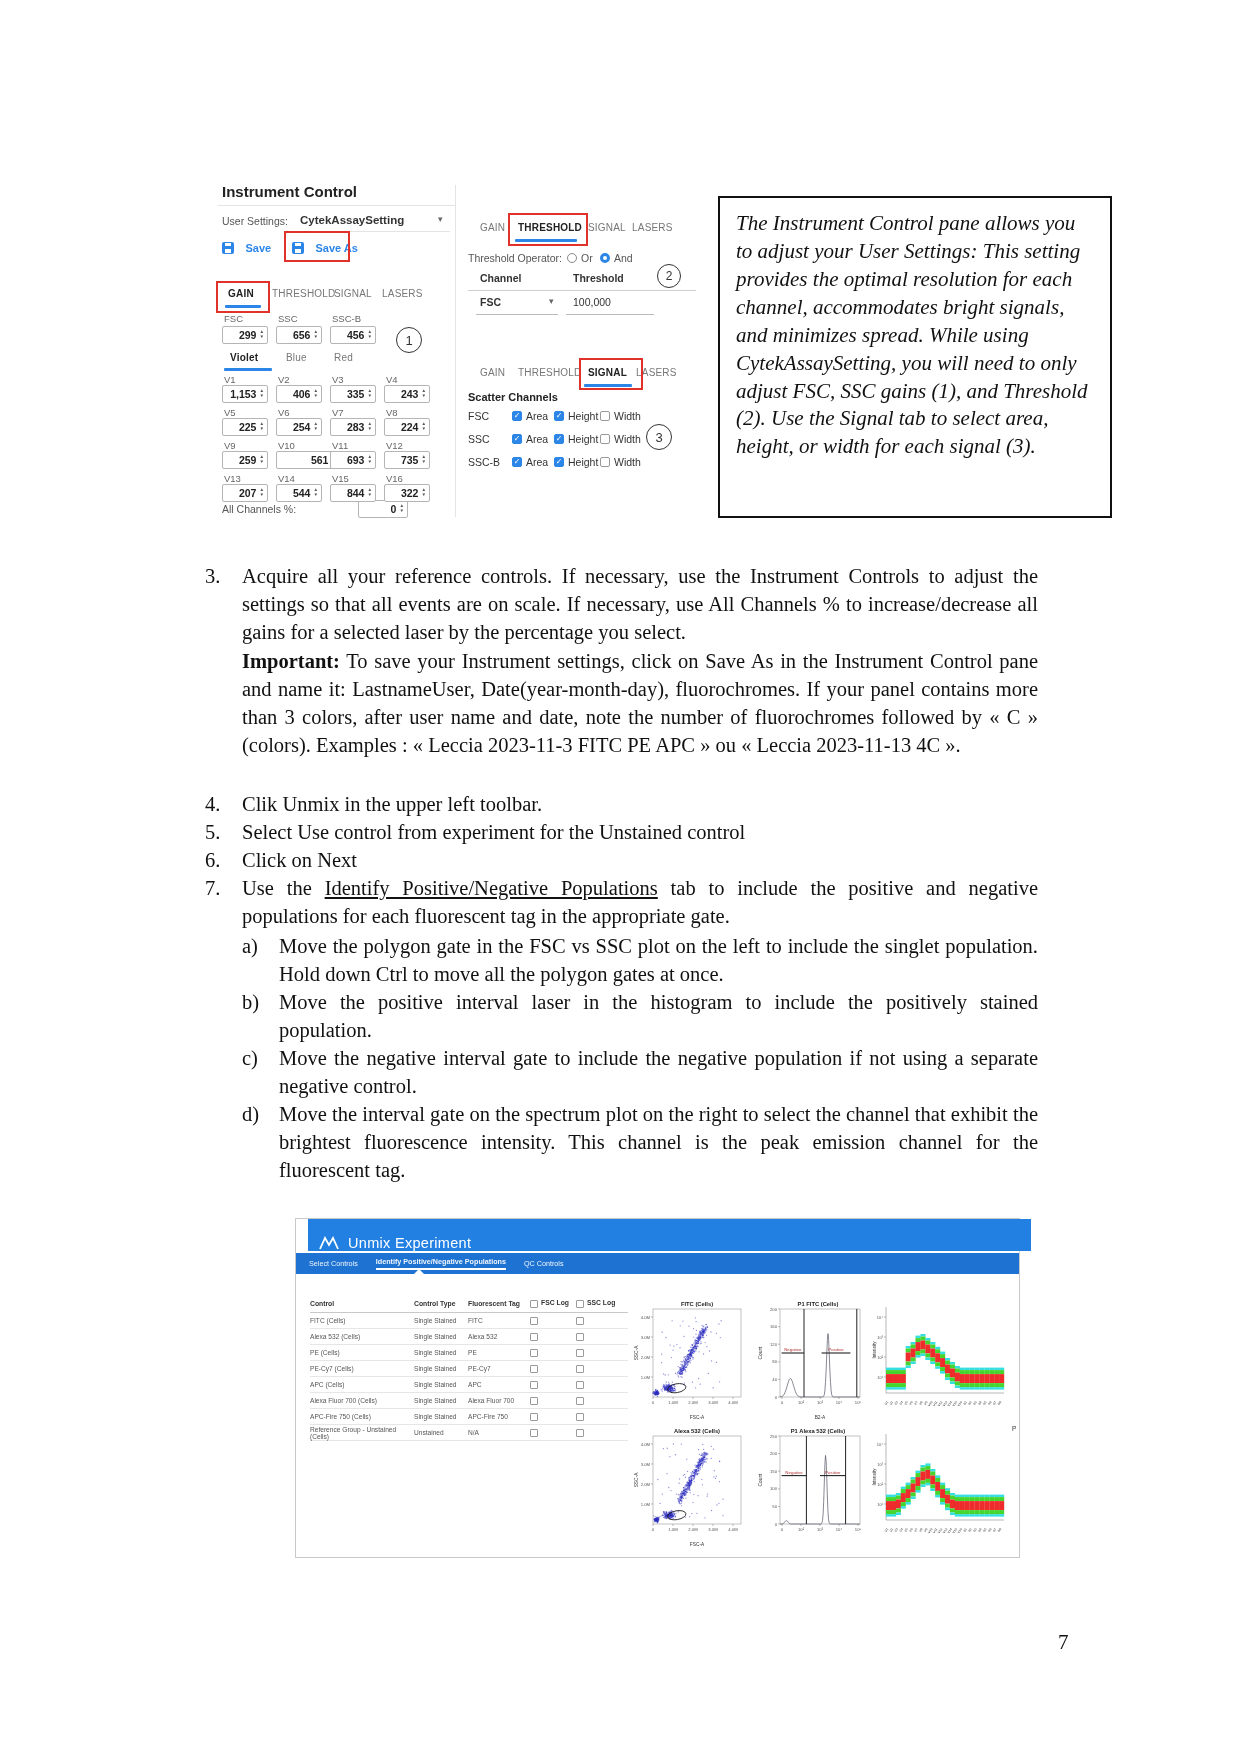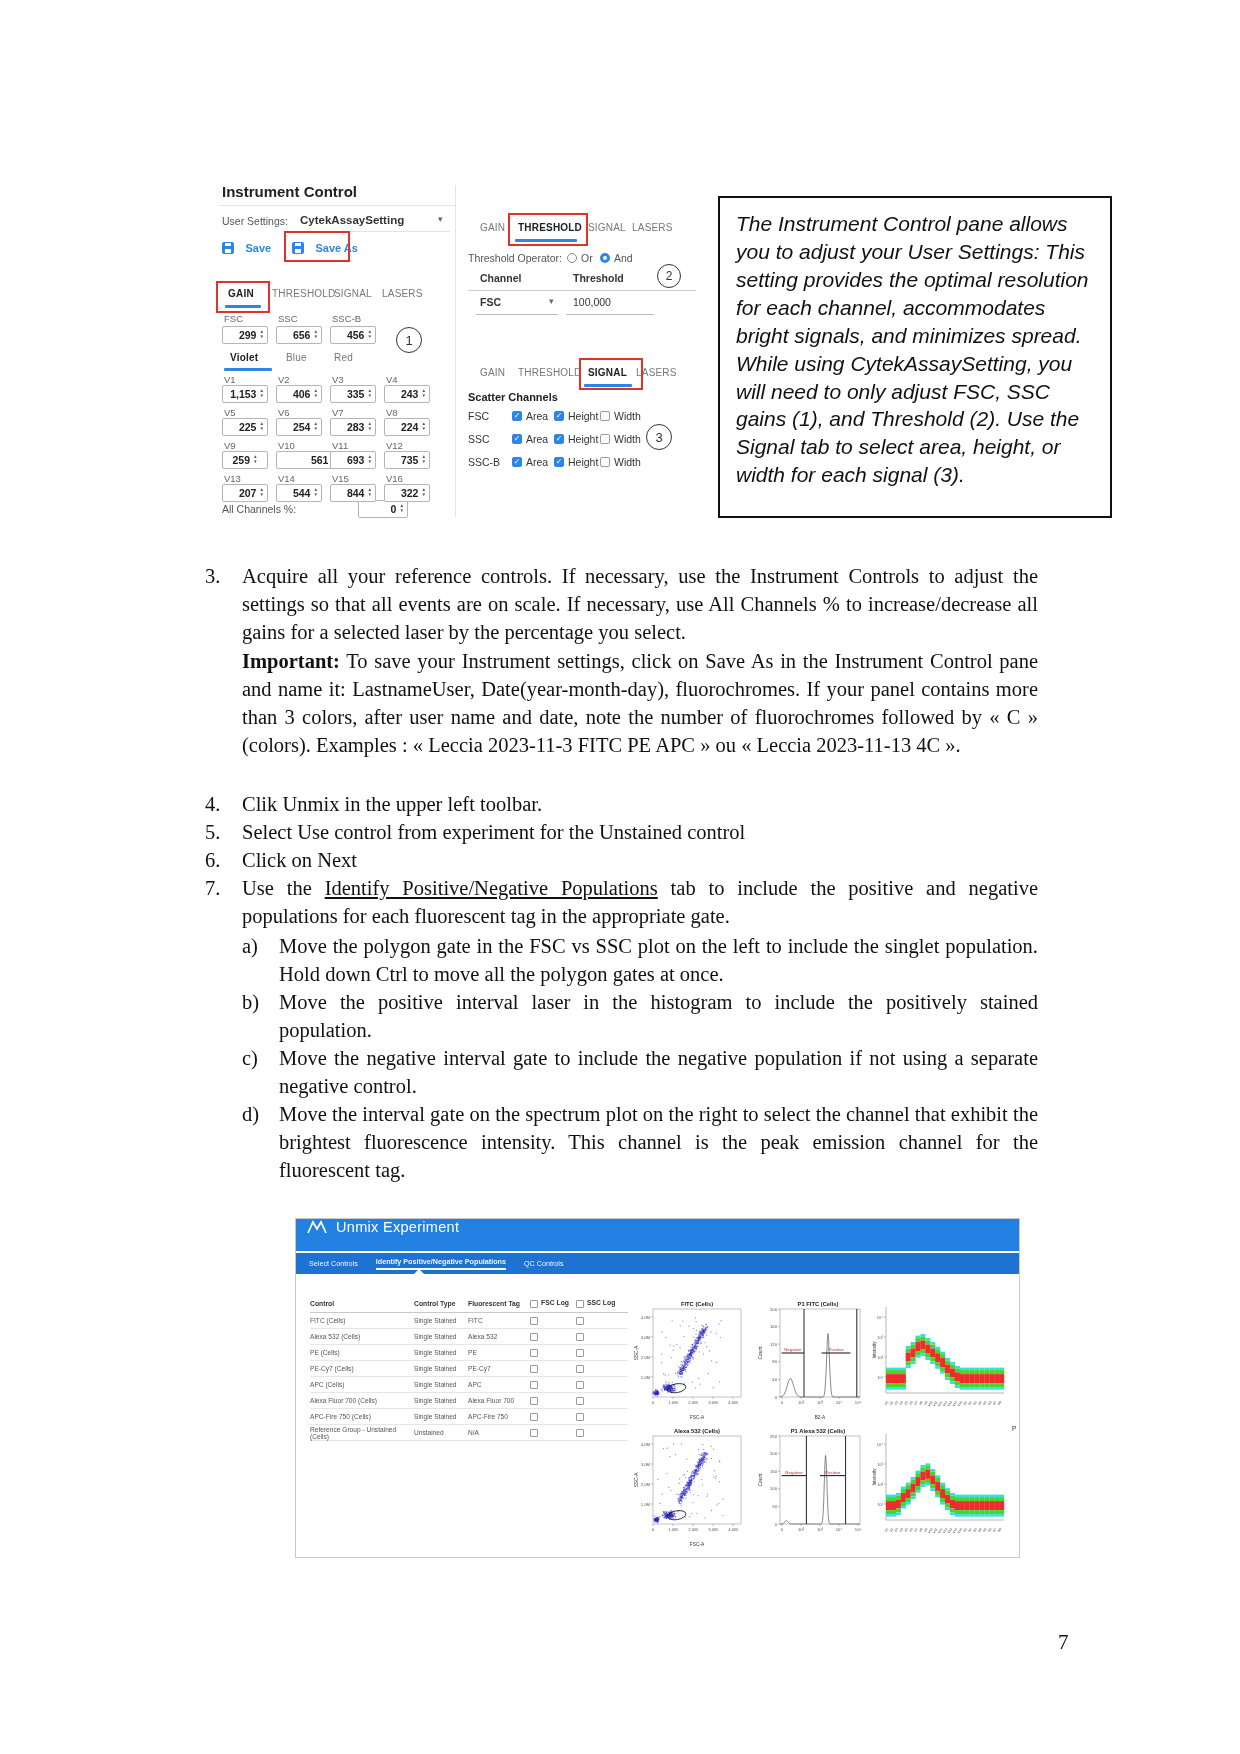--- a/index.html
+++ b/index.html
@@ -28,32 +28,32 @@
       align-items:center;justify-content:center;font-size:8px;line-height:8px;color:#fff;box-sizing:border-box;vertical-align:middle}
   .cb.on{background:#2c86e8;border-color:#2c86e8}
   .radio{display:inline-block;width:10px;height:10px;border:1px solid #888;border-radius:50%;background:#fff;box-sizing:border-box;vertical-align:middle}
   .radio.on{border:3px solid #2c86e8}
   .floppy{display:inline-block;width:12px;height:12px;background:#2c86e8;border-radius:2px;position:relative;vertical-align:-2px}
   .floppy:before{content:"";position:absolute;left:3px;top:1px;width:6px;height:3px;background:#fff}
   .floppy:after{content:"";position:absolute;left:3px;bottom:1px;width:6px;height:4px;background:#fff}
   .caretdn{display:inline-block;font-size:9px;color:#666}
   
   #notebox{position:absolute;left:718px;top:196px;width:394px;height:322px;border:2.5px solid #111;
-           box-sizing:border-box;padding:12px 16px;font-family:Liberation Sans, sans-serif;
+           box-sizing:border-box;padding:12px 16px;font-family:Liberation Serif, serif;
            font-style:italic;font-size:21px;line-height:1.33;color:#111}
   
   .body-item{position:absolute;display:flex;font-family:"Liberation Serif",serif;font-size:20.5px;line-height:28px;color:#111}
   .bnum{width:37px;flex:none}
   .btxt{flex:1;text-align:justify}
   .btxt.nj{text-align:left}
   .ulink{text-decoration:underline}
   
   #uwin{position:absolute;left:295px;top:1218px;width:725px;height:340px;background:#fff;
         border:1px solid #c9c9c9;box-sizing:border-box}
-  #utitlebar{position:absolute;left:0;top:0;width:100%;height:32px;background:#2180e2;display:flex;align-items:flex-start}
+  #utitlebar{position:absolute;left:12px;top:0;width:100%;height:32px;background:#2180e2;display:flex;align-items:flex-end}
   #utitle{color:#fff;font-size:14.5px;font-weight:400;margin-left:8px;letter-spacing:.3px}
   #utabrow{position:absolute;left:0;top:34px;width:100%;height:21px;background:#1d72d2;
            display:flex;align-items:center;gap:18px;padding-left:13px;box-sizing:border-box}
   .utab{font-size:7.2px;color:rgba(255,255,255,.93)}
   .utab.active{font-weight:700;border-bottom:2px solid #fff;padding-bottom:2px}
   .ucaret{position:absolute;top:50px;width:0;height:0;border-left:5px solid transparent;
           border-right:5px solid transparent;border-bottom:5px solid #fff}
   #utable{position:absolute;left:14px;top:76px;width:318px}
   .urow{display:flex;align-items:center;height:15px;border-bottom:1px solid #e6e6e6}
   .urow.head{height:17px;border-bottom:1px solid #c9c9c9}
@@ -2290,21 +2290,21 @@
     </div>
     <div class="chlab" style="left: 386px; top: 407px;">V8</div>
     <div class="spin" style="left: 384px; top: 418px; width: 46px;">
       <span class="sval">224</span>
       <span class="sarr">
         <span>▲</span>
         <span>▼</span>
       </span>
     </div>
     <div class="chlab" style="left: 224px; top: 440px;">V9</div>
-    <div class="spin" style="left: 222px; top: 451px; width: 46px; justify-content: center;">
+    <div class="spin" style="left: 222px; top: 451px; width: 46px;">
       <span class="sval">259</span>
       <span class="sarr">
         <span>▲</span>
         <span>▼</span>
       </span>
     </div>
     <div class="chlab" style="left: 278px; top: 440px;">V10</div>
     <div class="spin" style="left: 276px; top: 451px; width: 64px;">
       <span class="sval">561</span>
       <span class="sarr">

